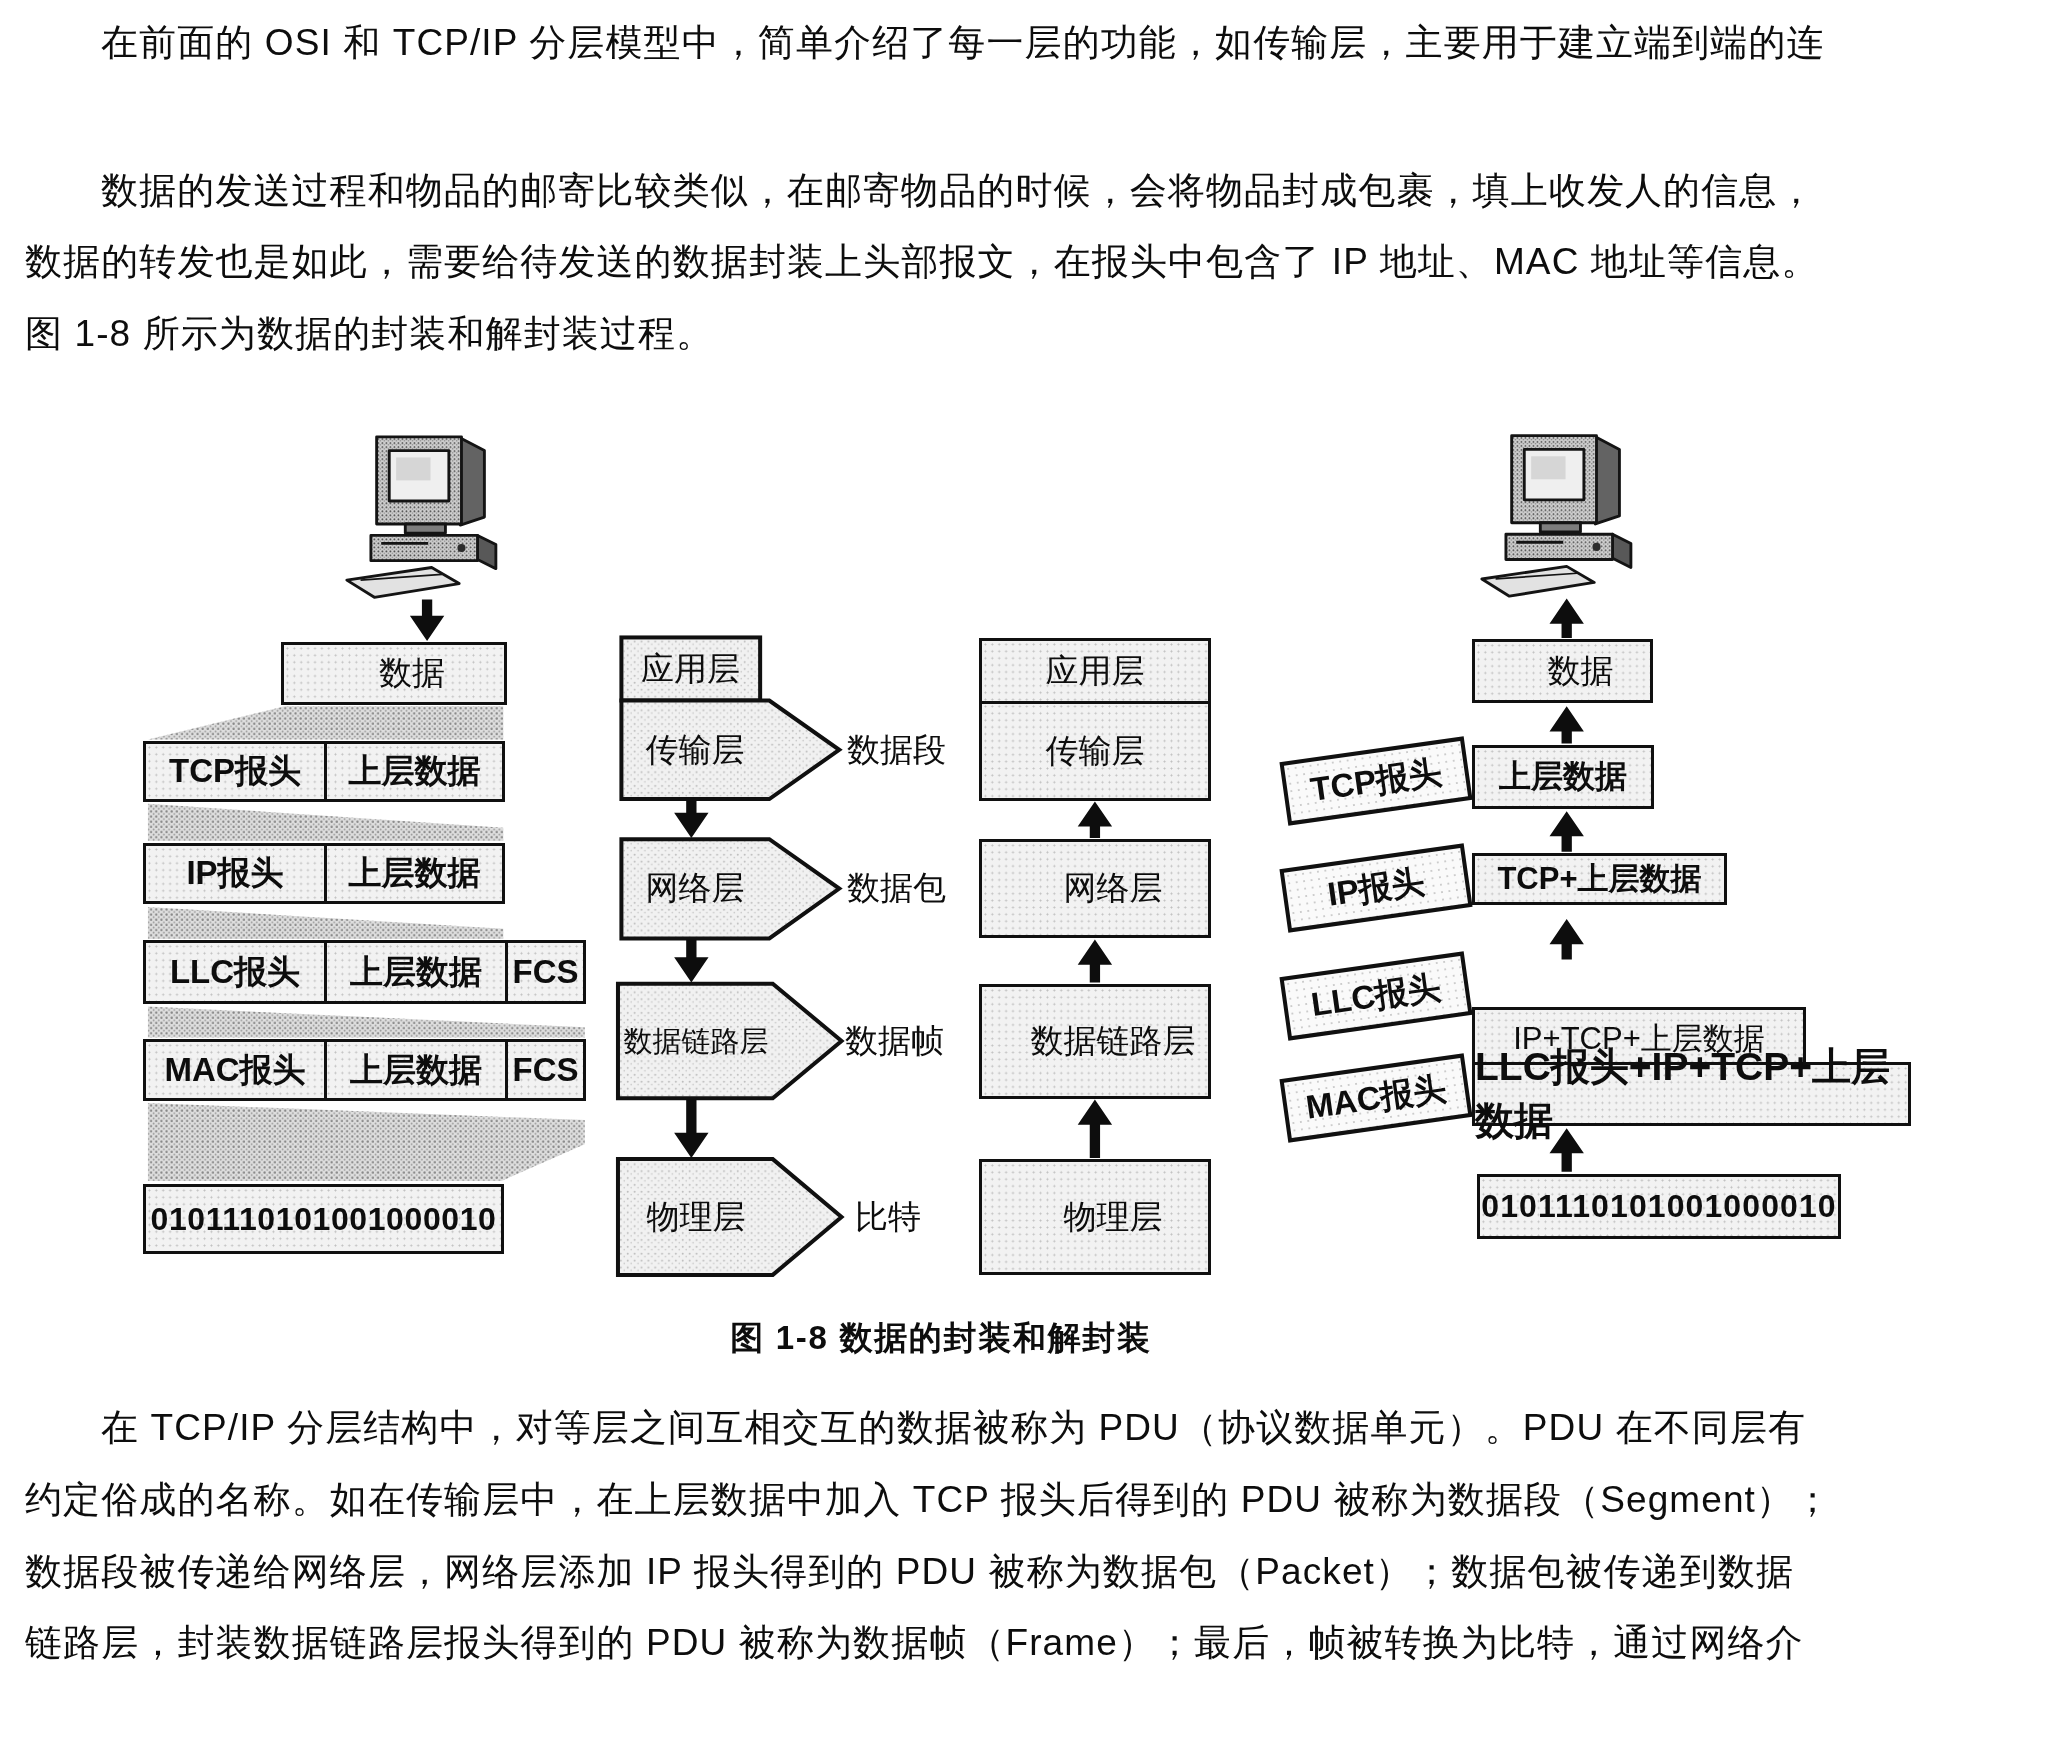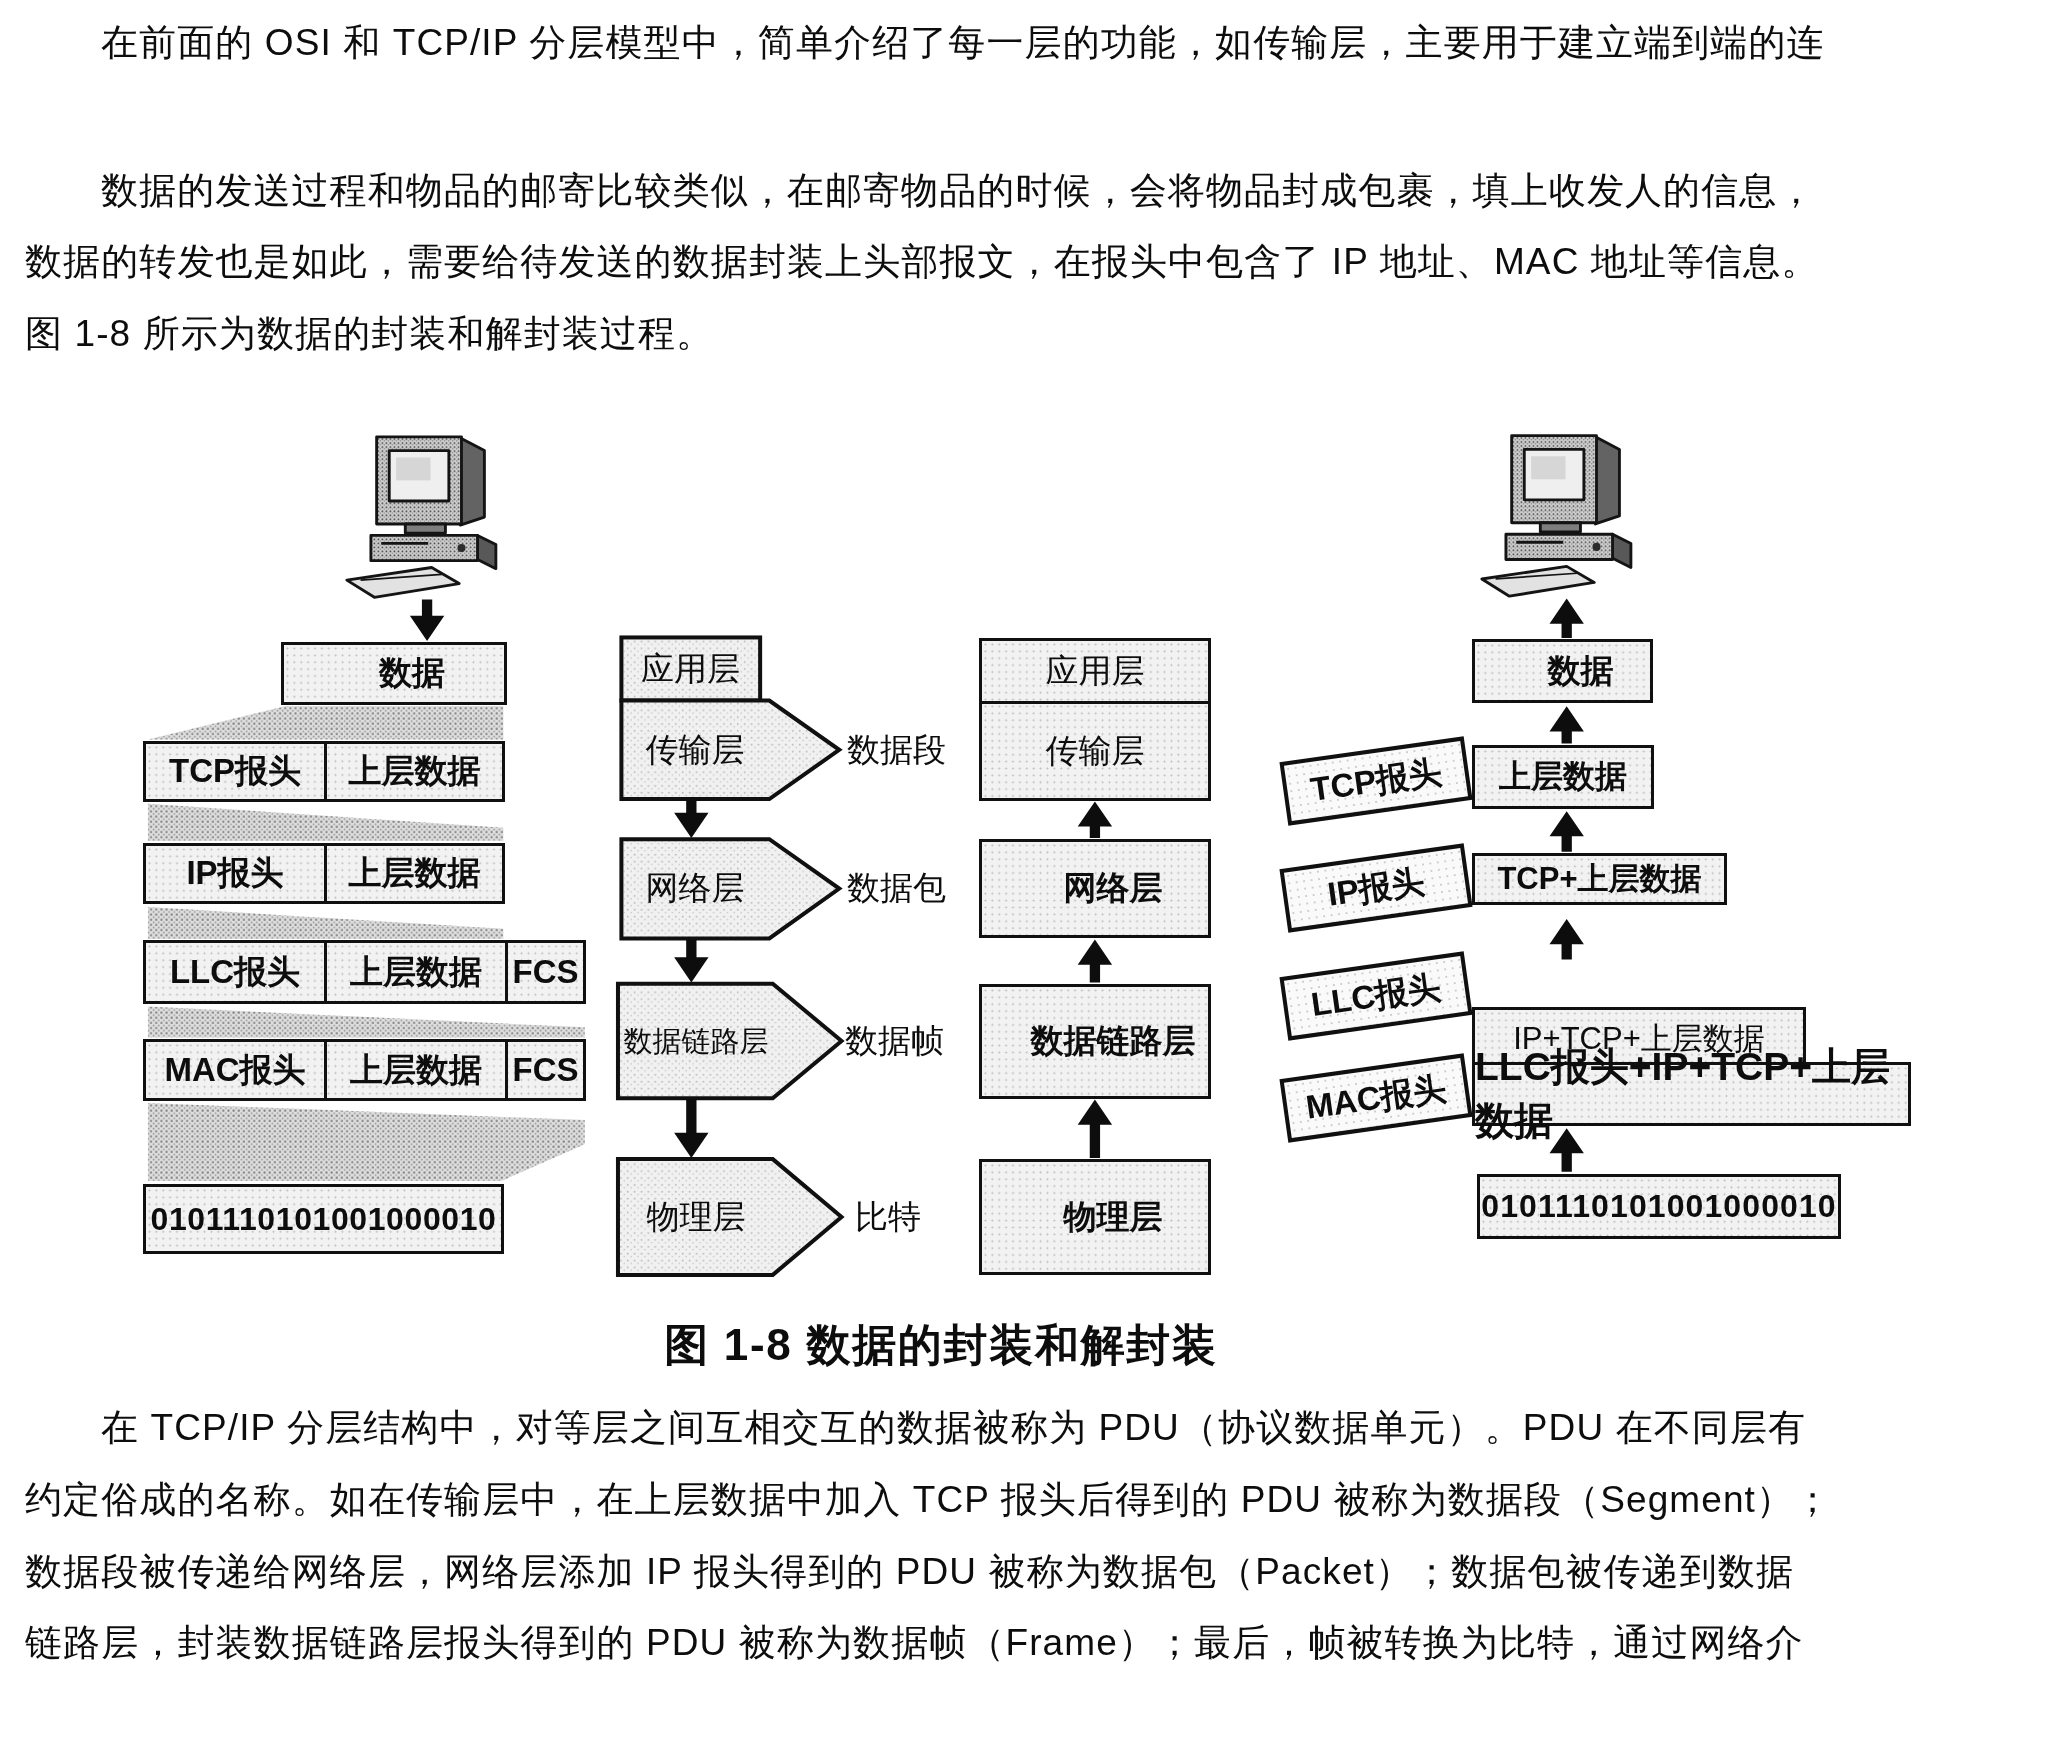--- a/index.html
+++ b/index.html
@@ -19,40 +19,40 @@
        background-color:#f2f2f2;
        background-image:radial-gradient(#bfbfbf 0.9px,transparent 1.1px);
        background-size:6.9px 6.9px;}
   .prow{position:absolute;box-sizing:border-box;border:3.4px solid #101010;display:flex;
         background-color:#f2f2f2;
         background-image:radial-gradient(#bfbfbf 0.9px,transparent 1.1px);
         background-size:6.9px 6.9px;}
   .cell{display:flex;align-items:center;justify-content:center;box-sizing:border-box;
         font-weight:bold;font-size:33px;}
   .cell + .cell{border-left:3.4px solid #101010;}
-  .plain{font-weight:bold;font-size:33px;margin-left:36px;}
+  .plain{font-weight:normal;font-size:33px;margin-left:36px;}
   .binary{font-weight:bold;font-size:32px;letter-spacing:0.6px;font-stretch:condensed;}
 
   
   .lyr{position:absolute;display:flex;align-items:center;justify-content:center;
        font-size:33px;z-index:3;}
   .pdu{position:absolute;display:flex;align-items:center;font-size:33px;z-index:3;
        white-space:nowrap;}
   .sub{display:flex;align-items:center;justify-content:center;font-size:33px;}
 
   
   .tilt{position:absolute;box-sizing:border-box;border:4px solid #101010;
         background-color:#fafafa;
         background-image:radial-gradient(#cccccc 0.8px,transparent 1px);
         background-size:7.5px 7.5px;
         display:flex;align-items:center;justify-content:center;
         font-weight:bold;font-size:33px;transform:rotate(-8deg);}
 
   .caption{position:absolute;left:0;top:1316px;width:1882px;text-align:center;
-           font-size:44px;font-weight:600;letter-spacing:1.7px;}
+           font-size:33px;font-weight:600;letter-spacing:1.7px;}
 </style>
 </head>
 <body>
 
 <div class="canvas">
 
   <svg class="bg" width="2066" height="1757" viewBox="0 0 3604 3065">
     <defs>
       <pattern id="wedgeDots" width="9" height="9" patternUnits="userSpaceOnUse">
         <rect width="9" height="9" fill="#dedede"></rect>

